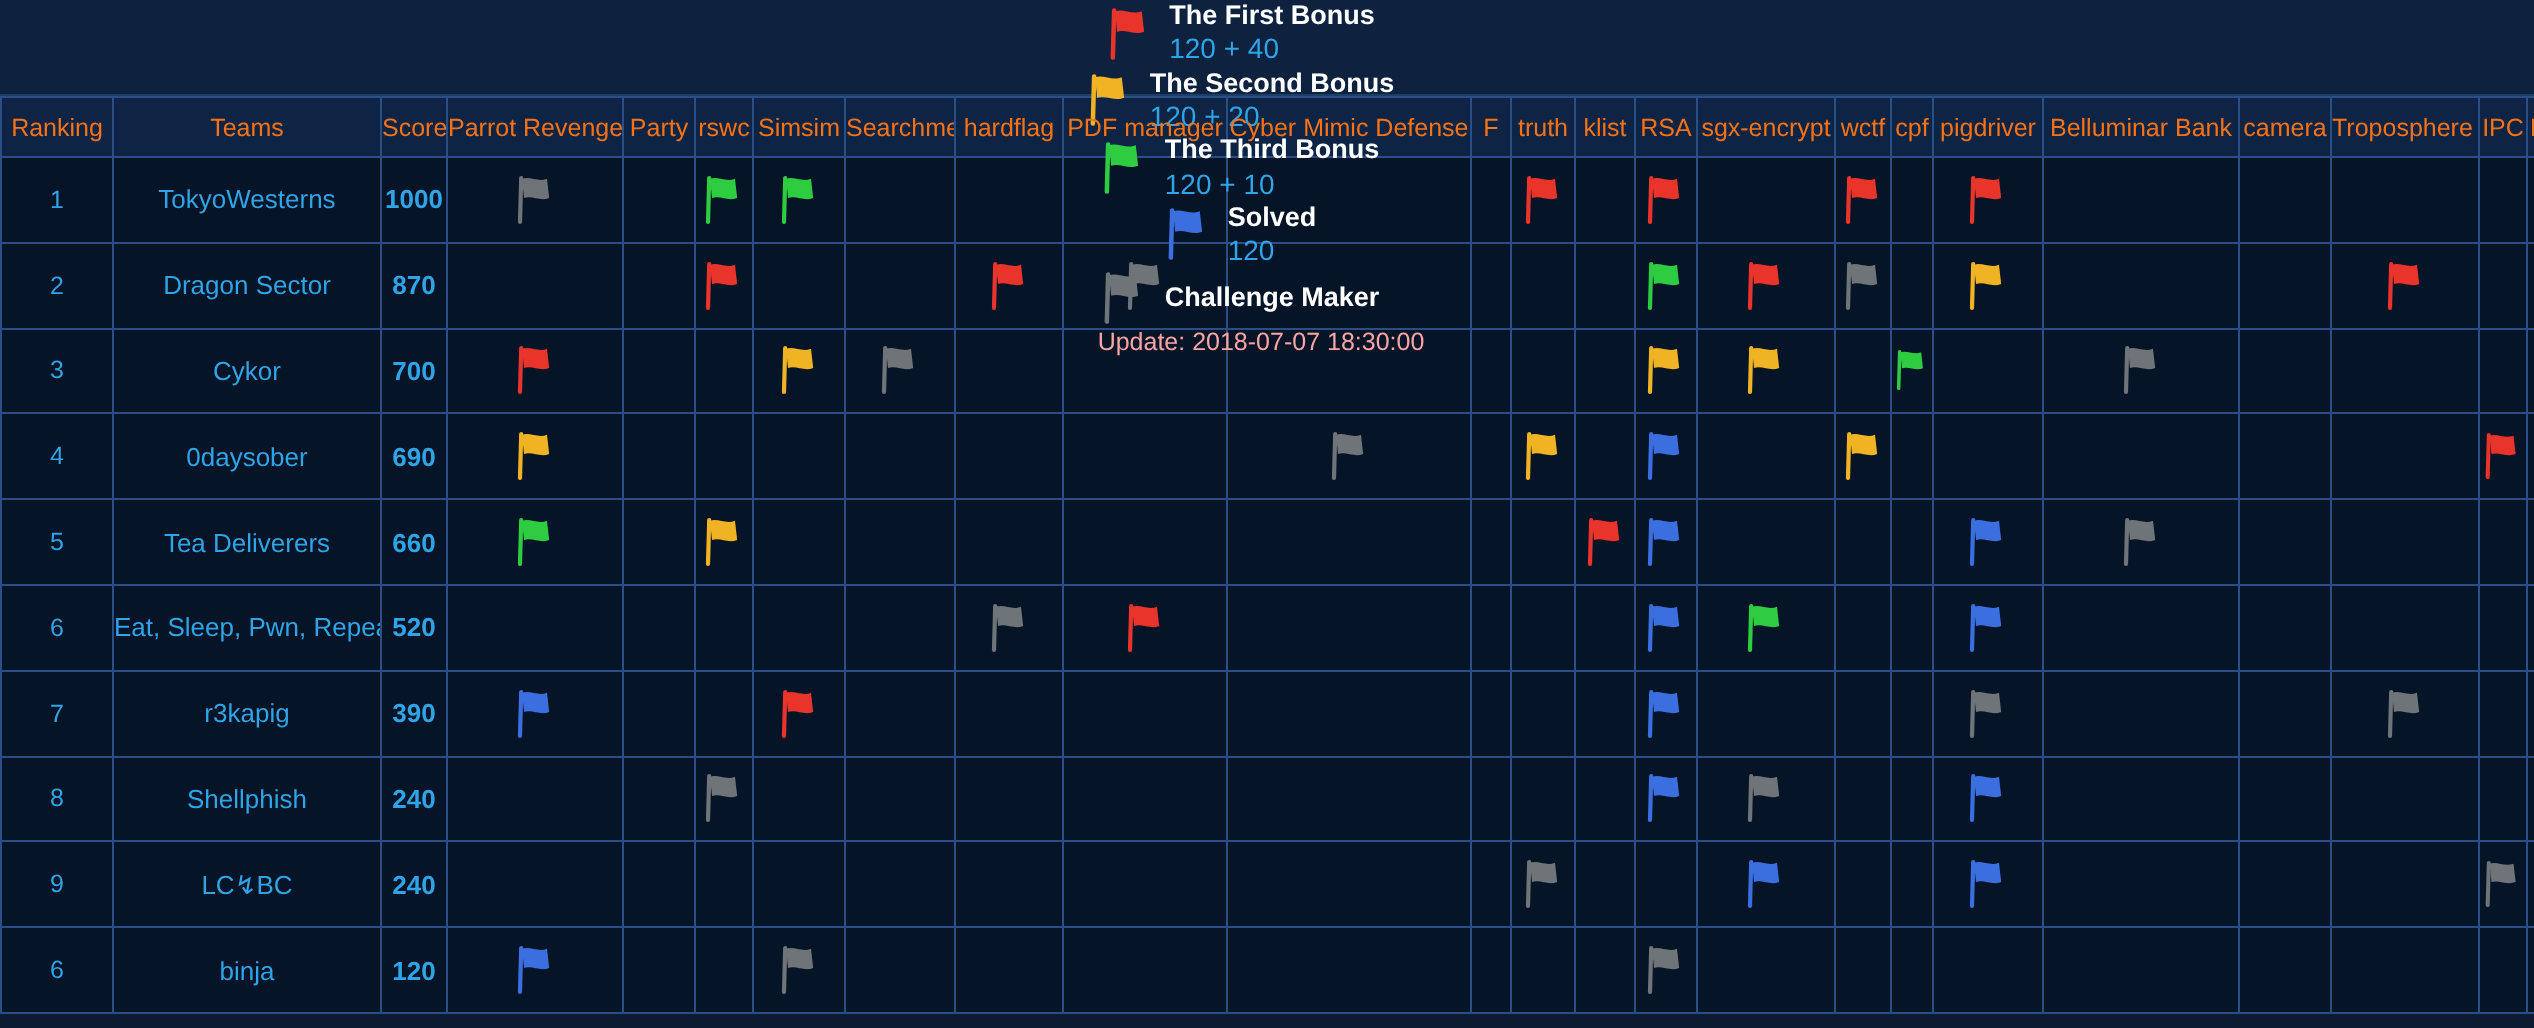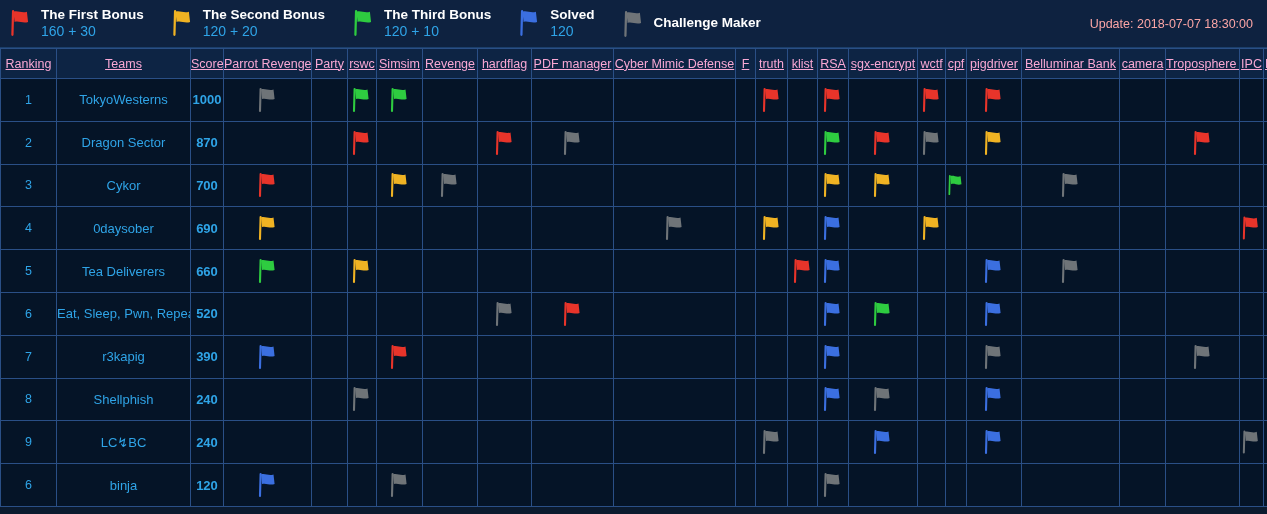--- a/index.html
+++ b/index.html
@@ -17,20 +17,21 @@
 
   
   #legend-bar {
     height: 48px;
     box-sizing: border-box;
     background: #0e2240;
     display: flex;
     align-items: center;
     padding: 0 10px 0 8px;
     border-bottom: 1px solid #1b3f6b;
+    flex-direction: column;
   }
   .legend-item {
     display: flex;
     align-items: center;
     margin-right: 26px;
     white-space: nowrap;
   }
   .legend-flag {
     width: 26px;
     height: 30px;
@@ -69,24 +70,23 @@
   #scoreboard th, #scoreboard td {
     border: 1px solid #2a4f86;
     padding: 0;
     text-align: center;
     overflow: hidden;
   }
   #scoreboard thead th {
     height: 29px;
     font-size: 12.5px;
     font-weight: normal;
-    color: #f9a8d4;
+    color: #f97316;
     background: #0d2444;
     white-space: nowrap;
-    text-decoration: underline;
   }
   #scoreboard tbody td {
     height: 41.8px;
     background: #051427;
   }
   td.rank-cell, td.team-cell, td.score-cell {
     background: #0d2344;
     font-size: 13px;
     color: #2fa4e7;
     white-space: nowrap;
@@ -105,21 +105,21 @@
 <body>
 
 <div id="legend-bar">
     <div class="legend-item">
       <span class="legend-flag"><svg width="26" height="30" viewBox="0 0 24 28" xmlns="http://www.w3.org/2000/svg">
           <path d="M4.6 3 L4.0 25" stroke="#e8342a" stroke-width="2.1" stroke-linecap="round" fill="none"></path>
           <path d="M5.0 3.4 C9 2.0 13 5.2 17.5 3.4 L18.6 13.0 C14 14.8 10 11.6 6.0 13.0 Z" fill="#e8342a"></path>
         </svg></span>
       <div class="legend-text">
         <div class="legend-label">The First Bonus</div>
-        <div class="legend-points">160 + 30</div>
+        <div class="legend-points">120 + 40</div>
       </div>
     </div>
     <div class="legend-item">
       <span class="legend-flag"><svg width="26" height="30" viewBox="0 0 24 28" xmlns="http://www.w3.org/2000/svg">
           <path d="M4.6 3 L4.0 25" stroke="#f0b323" stroke-width="2.1" stroke-linecap="round" fill="none"></path>
           <path d="M5.0 3.4 C9 2.0 13 5.2 17.5 3.4 L18.6 13.0 C14 14.8 10 11.6 6.0 13.0 Z" fill="#f0b323"></path>
         </svg></span>
       <div class="legend-text">
         <div class="legend-label">The Second Bonus</div>
         <div class="legend-points">120 + 20</div>
@@ -187,21 +187,21 @@
     </colgroup>
   <thead>
     <tr id="sb-head-row">
         <th>Ranking</th>
         <th>Teams</th>
         <th>Score</th>
         <th>Parrot Revenge</th>
         <th>Party</th>
         <th>rswc</th>
         <th>Simsim</th>
-        <th>Revenge</th>
+        <th>Searchme</th>
         <th>hardflag</th>
         <th>PDF manager</th>
         <th>Cyber Mimic Defense</th>
         <th>F</th>
         <th>truth</th>
         <th>klist</th>
         <th>RSA</th>
         <th>sgx-encrypt</th>
         <th>wctf</th>
         <th>cpf</th>

